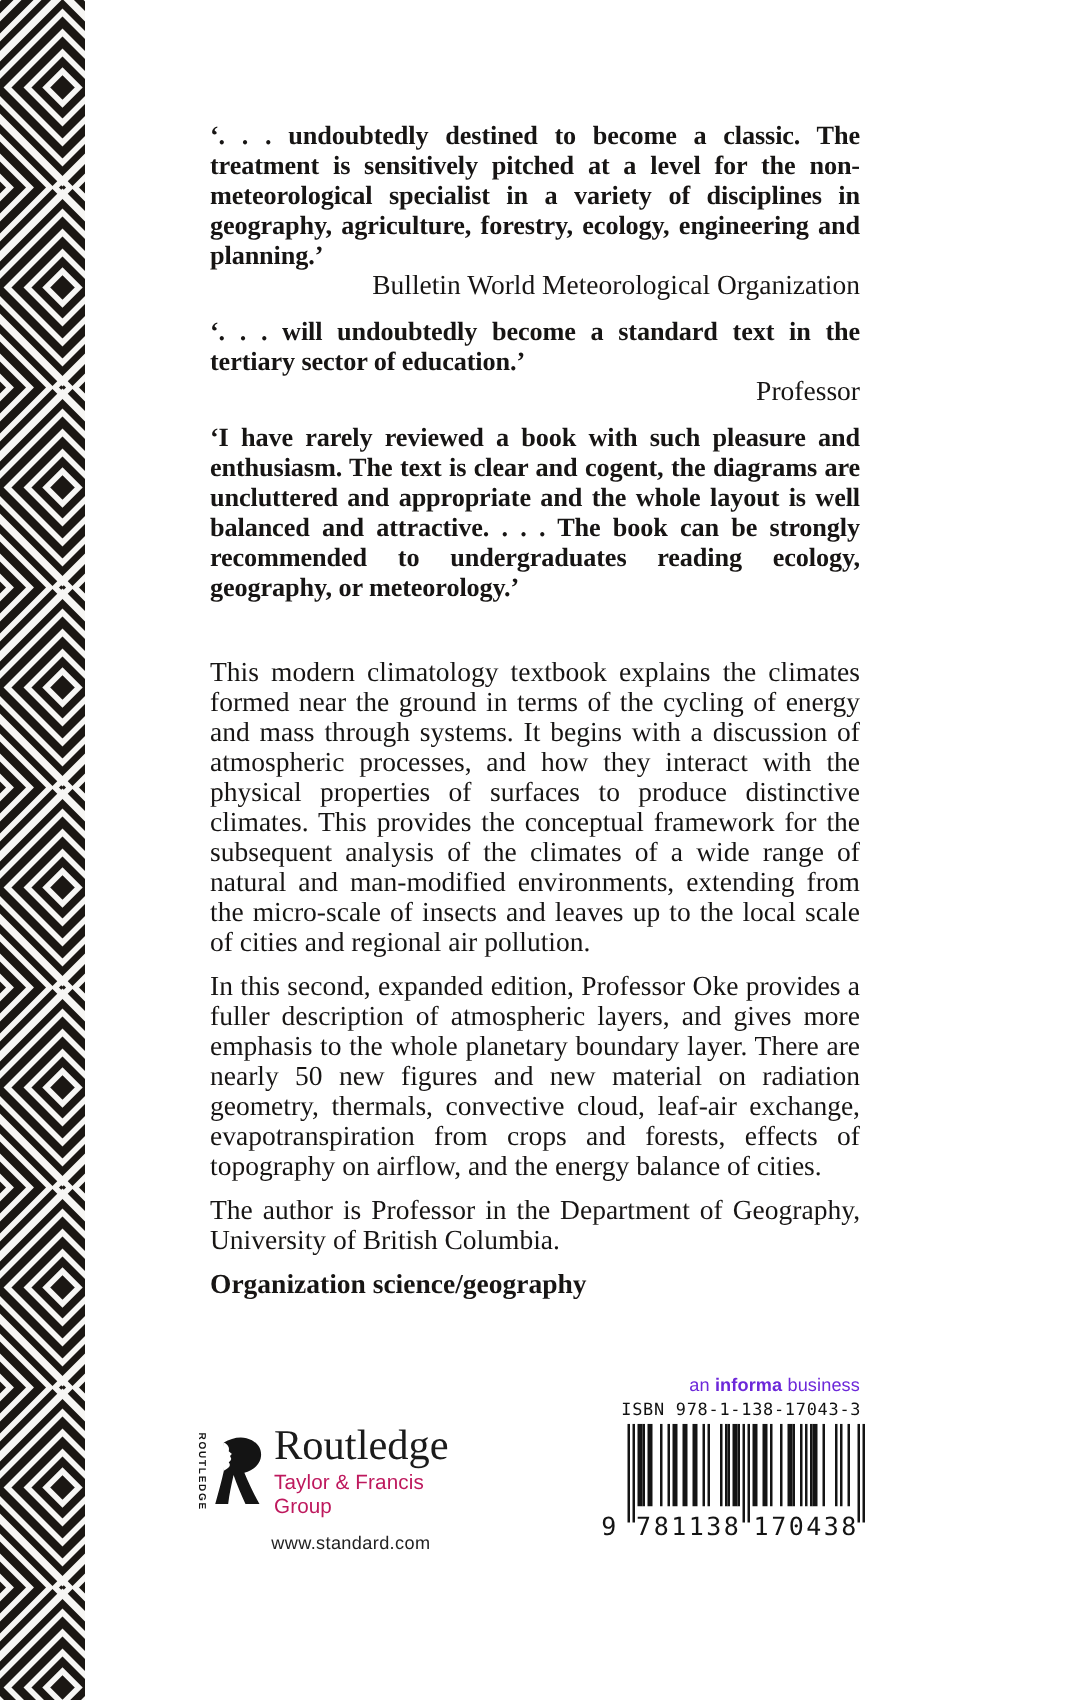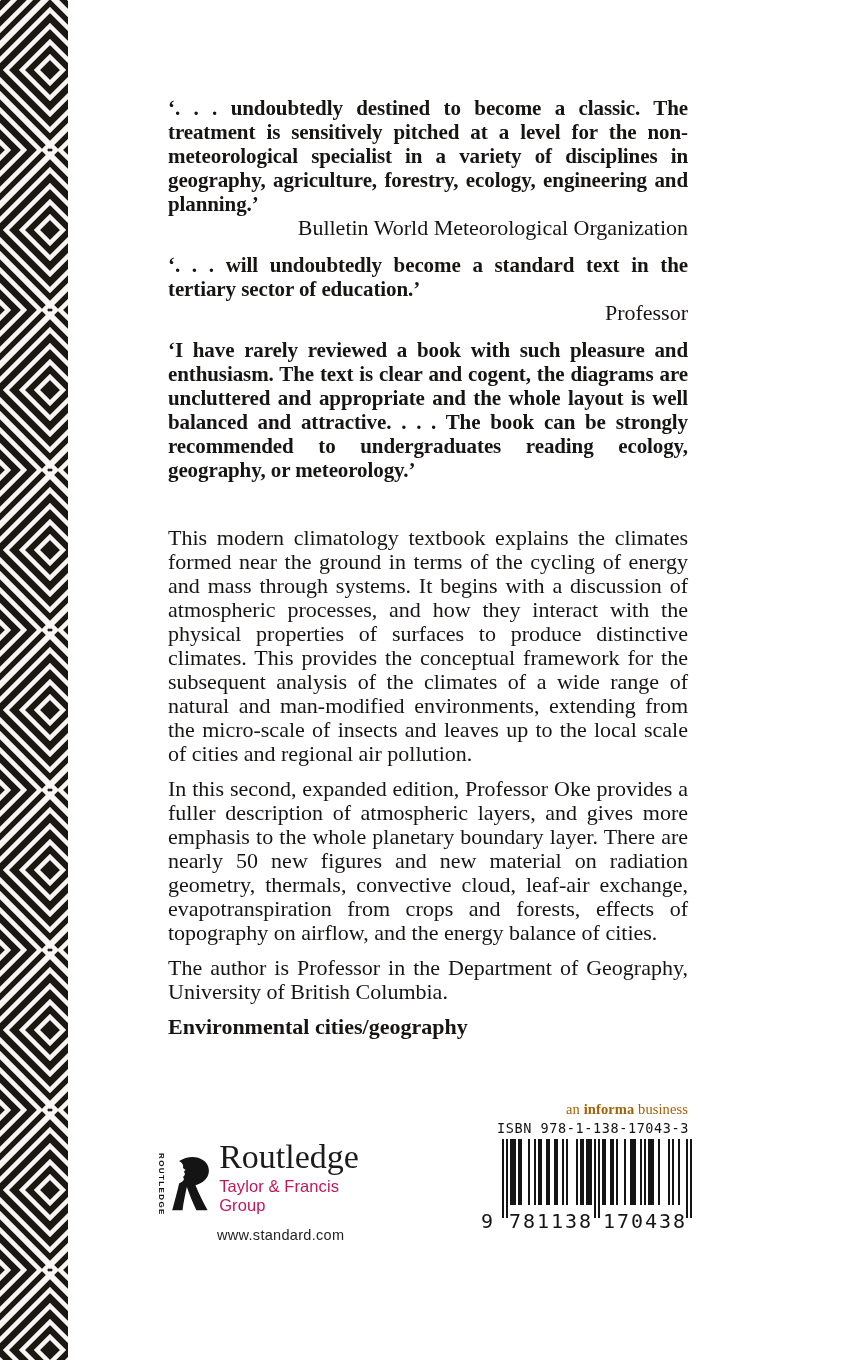--- a/index.html
+++ b/index.html
@@ -20,33 +20,33 @@
   .attr-last{margin-bottom:0;}
   .description{margin-top:44px;}
   .description p{
     font-size:22px;line-height:24px;text-align:justify;margin:0 0 11px 0;
   }
   .category{
     font-weight:bold;font-size:20.5px;line-height:24px;margin-top:6px;
   }
   .informa{
     position:absolute;top:1101px;right:168px;
-    font-family:Liberation Serif, serif;font-size:14.5px;color:#a16207;
+    font-family:Liberation Sans, sans-serif;font-size:14.5px;color:#6d28d9;
     letter-spacing:0.1px;
   }
   .informa b{font-weight:bold;}
   .barcode-block{position:absolute;left:478px;top:1120px;width:216px;}
   .isbn-label{
     font-family:"DejaVu Sans Mono", monospace;font-size:13.5px;
     letter-spacing:0.6px;white-space:nowrap;text-align:center;
     padding-left:14px;color:#121212;
   }
   .barcode-svg{display:block;margin-top:3px;}
   .logo-block{position:absolute;left:157px;top:1138px;width:230px;}
-  .logo-row{display:flex;align-items:flex-end;}
+  .logo-row{display:flex;align-items:center;}
   .vert-name{
     writing-mode:vertical-rl;font-family:"Liberation Sans", sans-serif;
     font-weight:bold;font-size:8px;letter-spacing:1.4px;height:62px;
     color:#121212;margin-right:1px;
   }
   .r-mark{display:block;}
   .wordmark{margin-left:9px;padding-top:1px;}
   .wm-name{font-family:"Liberation Serif", serif;font-size:34px;line-height:36px;color:#1b1b1b;}
   .wm-group{font-family:"Liberation Sans", sans-serif;font-size:16.5px;line-height:19px;color:#be185d;margin-top:2px;letter-spacing:0.1px;}
   .website{
@@ -89,21 +89,21 @@
     <p class="attr">Bulletin World Meteorological Organization</p>
     <p class="quote">‘. . . will undoubtedly become a standard text in the tertiary sector of education.’</p>
     <p class="attr">Professor</p>
     <p class="quote">‘I have rarely reviewed a book with such pleasure and enthusiasm. The text is clear and cogent, the diagrams are uncluttered and appropriate and the whole layout is well balanced and attractive. . . . The book can be strongly recommended to undergraduates reading ecology, geography, or meteorology.’</p>
   </section>
 
   <section class="description">
     <p>This modern climatology textbook explains the climates formed near the ground in terms of the cycling of energy and mass through systems. It begins with a discussion of atmospheric processes, and how they interact with the physical properties of surfaces to produce distinctive climates. This provides the conceptual framework for the subsequent analysis of the climates of a wide range of natural and man-modified environments, extending from the micro-scale of insects and leaves up to the local scale of cities and regional air pollution.</p>
     <p>In this second, expanded edition, Professor Oke provides a fuller description of atmospheric layers, and gives more emphasis to the whole planetary boundary layer. There are nearly 50 new figures and new material on radiation geometry, thermals, convective cloud, leaf-air exchange, evapotranspiration from crops and forests, effects of topography on airflow, and the energy balance of cities.</p>
     <p>The author is Professor in the Department of Geography, University of British Columbia.</p>
-    <p class="category">Environmental cities/geography</p>
+    <p class="category">Organization science/geography</p>
   </section>
 </div>
 
 <div class="informa"><span>an</span> <b>informa</b> <span>business</span></div>
 
 <div class="barcode-block">
   <div class="isbn-label">ISBN 978-1-138-17043-3</div>
   <svg class="barcode-svg" width="216" height="96" xmlns="http://www.w3.org/2000/svg" id="bcsvg">
       <rect x="24" y="0" width="2" height="79" fill="#141414"></rect>
       <rect x="28" y="0" width="2" height="79" fill="#141414"></rect>

